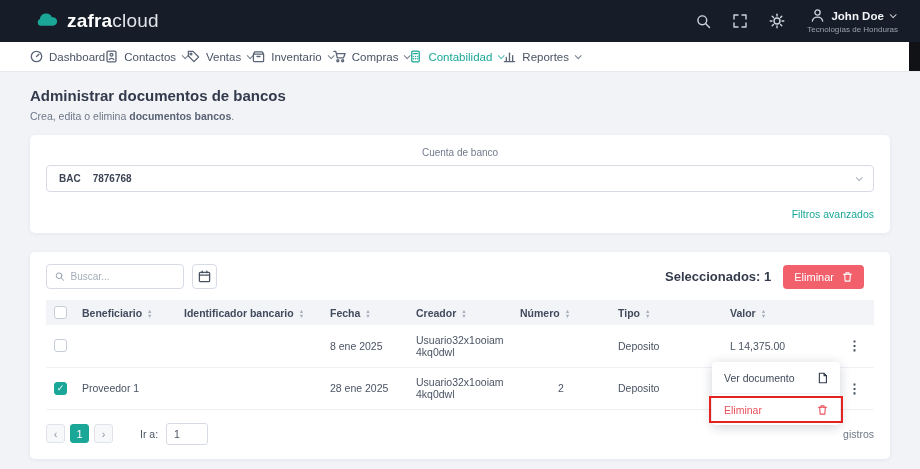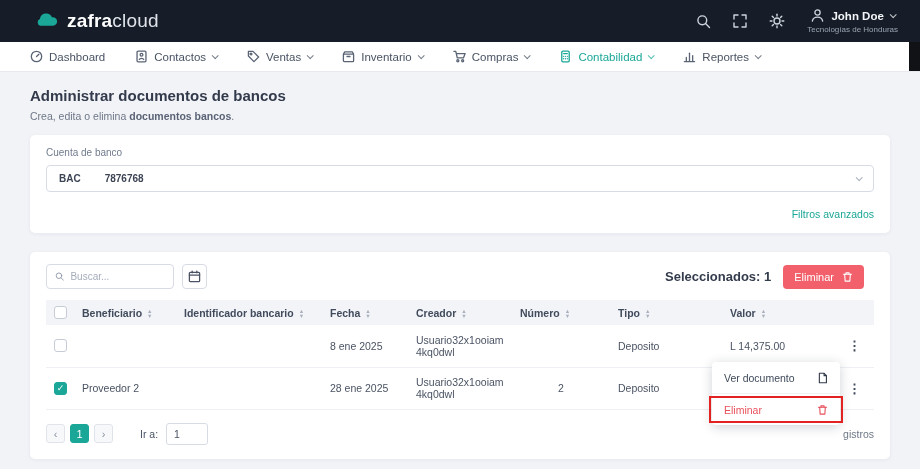--- a/index.html
+++ b/index.html
@@ -19,42 +19,42 @@
   .user-top { display:flex; align-items:center; gap:6px; }
   .user-name { font-size:11.5px; font-weight:700; color:#f2f4f7; }
   .user-company { font-size:8px; color:#9aa4b2; margin-top:2px; }
 
   .caret { width:5px; height:5px; border-right:1.4px solid currentColor; border-bottom:1.4px solid currentColor; transform:rotate(45deg) translateY(-1px); display:inline-block; opacity:.75; }
   .caret.gray { color:#8b95a5; }
 
   .edge-strip { position:absolute; top:42px; right:0; width:11px; height:29px; background:#101216; }
 
   
-  .menu { height:30px; background:#ffffff; border-bottom:1px solid #e7e9ef; display:flex; align-items:center; gap:30px; padding-left:30px; }
+  .menu { height:30px; background:#ffffff; border-bottom:1px solid #e7e9ef; display:flex; align-items:center; padding-left:30px; }
   .menu-item { display:flex; align-items:center; gap:6px; font-size:11.5px; color:#495363; cursor:pointer; }
   .menu-item .nic { color:#5a6475; display:flex; }
   .menu-item.active { color:#1aa797; }
   .menu-item.active .nic { color:#1aa797; }
 
   
   .main { padding:0 30px; }
   .page-title { margin-top:15px; font-size:15px; font-weight:700; color:#323a4b; }
   .page-subtitle { margin-top:6px; font-size:10.5px; color:#6e7787; }
   .page-subtitle b { color:#5a6375; }
 
   .card { background:#fff; border-radius:5px; box-shadow:0 1px 4px rgba(30,40,60,.06); }
   .card-filter { margin-top:13px; padding:12px 16px 13px; }
-  .field-label { font-size:10px; color:#717b8c; display:block; }
+  .field-label { font-size:10px; color:#717b8c; display:block;text-align:center; }
   .select { margin-top:7px; height:27px; border:1px solid #d7dbe4; border-radius:4px; display:flex; align-items:center; justify-content:space-between; padding:0 12px; cursor:pointer; }
-  .select-val { display:flex; gap:24px; font-size:10px; font-weight:700; color:#3c4454;text-align:center; }
+  .select-val { display:flex; gap:12px; font-size:10px; font-weight:700; color:#3c4454;text-align:center; }
   .adv-link { display:block; text-align:right; margin-top:16px; font-size:10.5px; color:#1aa797; text-decoration:none; cursor:pointer; }
 
   .card-table { margin-top:19px; padding:12px 16px 14px; }
   .toolbar { display:flex; align-items:center; }
-  .search-box { width:128px; height:25px; border:1px solid #d7dbe4; border-radius:4px; display:flex; align-items:center; gap:6px; padding:0 8px; color:#8b95a5; }
+  .search-box { width:138px; height:25px; border:1px solid #d7dbe4; border-radius:4px; display:flex; align-items:center; gap:6px; padding:0 8px; color:#8b95a5; }
   .search-box input { border:none; outline:none; width:100%; font-size:10px; color:#495363; font-family:inherit; }
   .search-box input::placeholder { color:#a5adba; }
   .cal-btn { width:25px; height:25px; margin-left:8px; border:1px solid #d7dbe4; border-radius:4px; background:#fff; display:flex; align-items:center; justify-content:center; color:#4a5363; cursor:pointer; }
   .spacer { flex:1; }
   .selected { font-size:13px; font-weight:700; color:#333b4c; margin-right:12px; }
   .btn { border:none; border-radius:4px; color:#fff; font-size:11px; font-family:inherit; display:flex; align-items:center; gap:8px; padding:6px 11px; cursor:pointer; }
   .btn.danger { background:#f1606b; margin-right:10px; }
   .btn.teal { background:#1aa797; }
   .btn .plus { font-size:13px; line-height:10px; font-weight:400; }
 
@@ -335,21 +335,21 @@
             <td>Deposito</td>
             <td>L 14,375.00</td>
             <td><span class="kebab">⋮</span></td>
           </tr>
           <tr>
             <td>
                 <span class="checkbox checked">
                   <i>✓</i>
                 </span>
               </td>
-            <td>Proveedor 2</td>
+            <td>Proveedor 1</td>
             <td></td>
             <td>28 ene 2025</td>
             <td>Usuario32x1ooiam4kq0dwl</td>
             <td class="c-num">2</td>
             <td>Deposito</td>
             <td></td>
             <td><span class="kebab">⋮</span></td>
           </tr>
         </tbody>
       </table>

